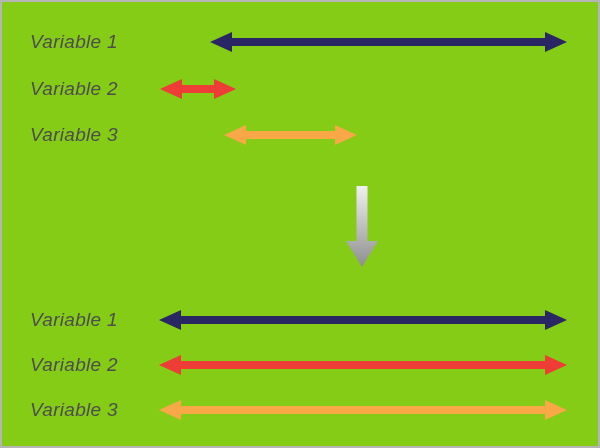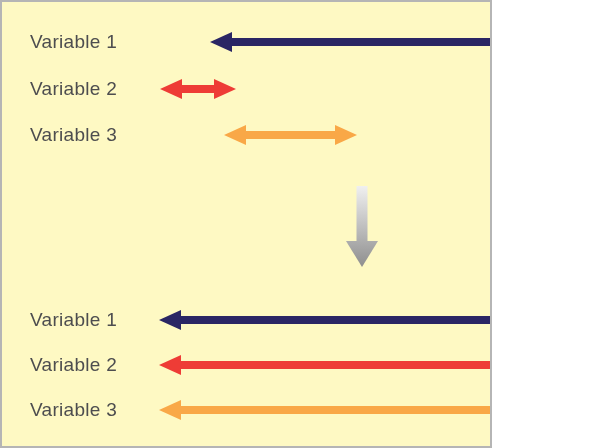--- a/index.html
+++ b/index.html
@@ -1,24 +1,25 @@
 <!DOCTYPE html>
 <html><head>
 <meta charset="utf-8">
 <style>
   html, body { margin: 0; padding: 0; background: #ffffff; }
   .frame {
     position: relative;
-    width: 492px;
+    width: 600px;
     height: 448px;
     box-sizing: border-box;
     border: 2px solid #b5b5b5;
-    background: #fef9c3;
+    background: #84cc16;
     overflow: hidden;
     font-family: "Liberation Sans", sans-serif;
+    font-style: italic;
   }
   .row-label {
     position: absolute;
     left: 28px;
     transform: translateY(-50%);
     font-size: 19px;
     letter-spacing: 0.3px;
     color: #4d4d4f;
     white-space: nowrap;
     user-select: none;

